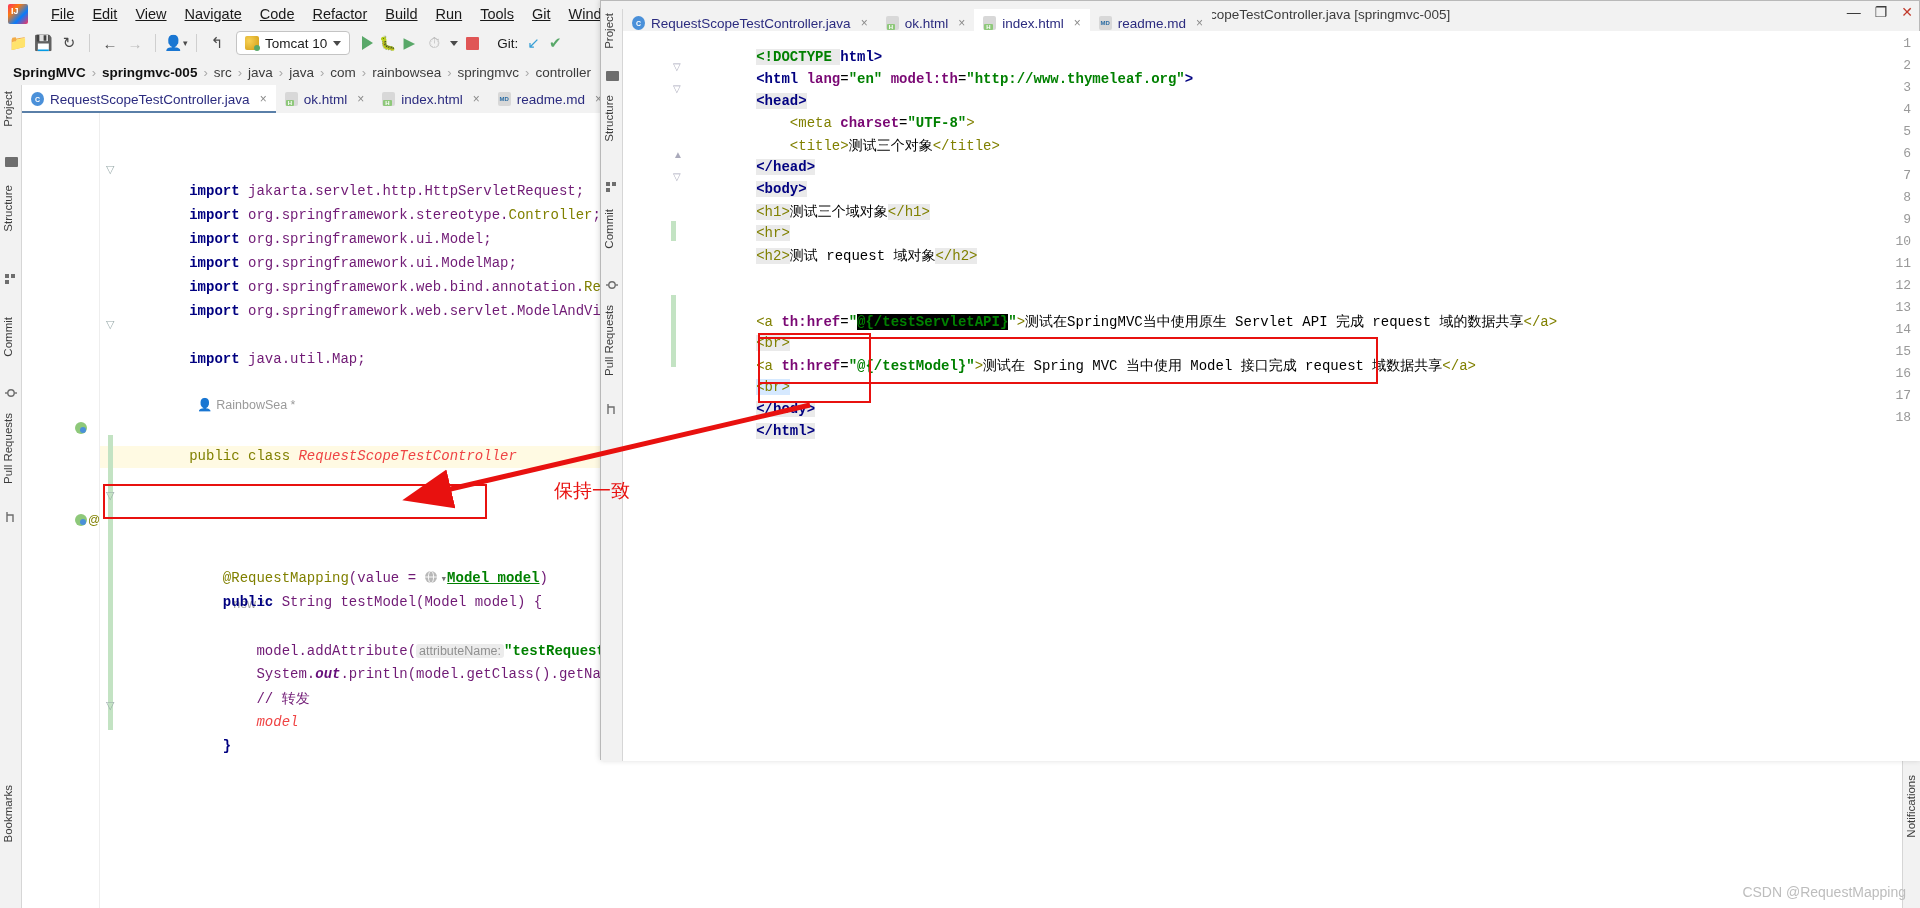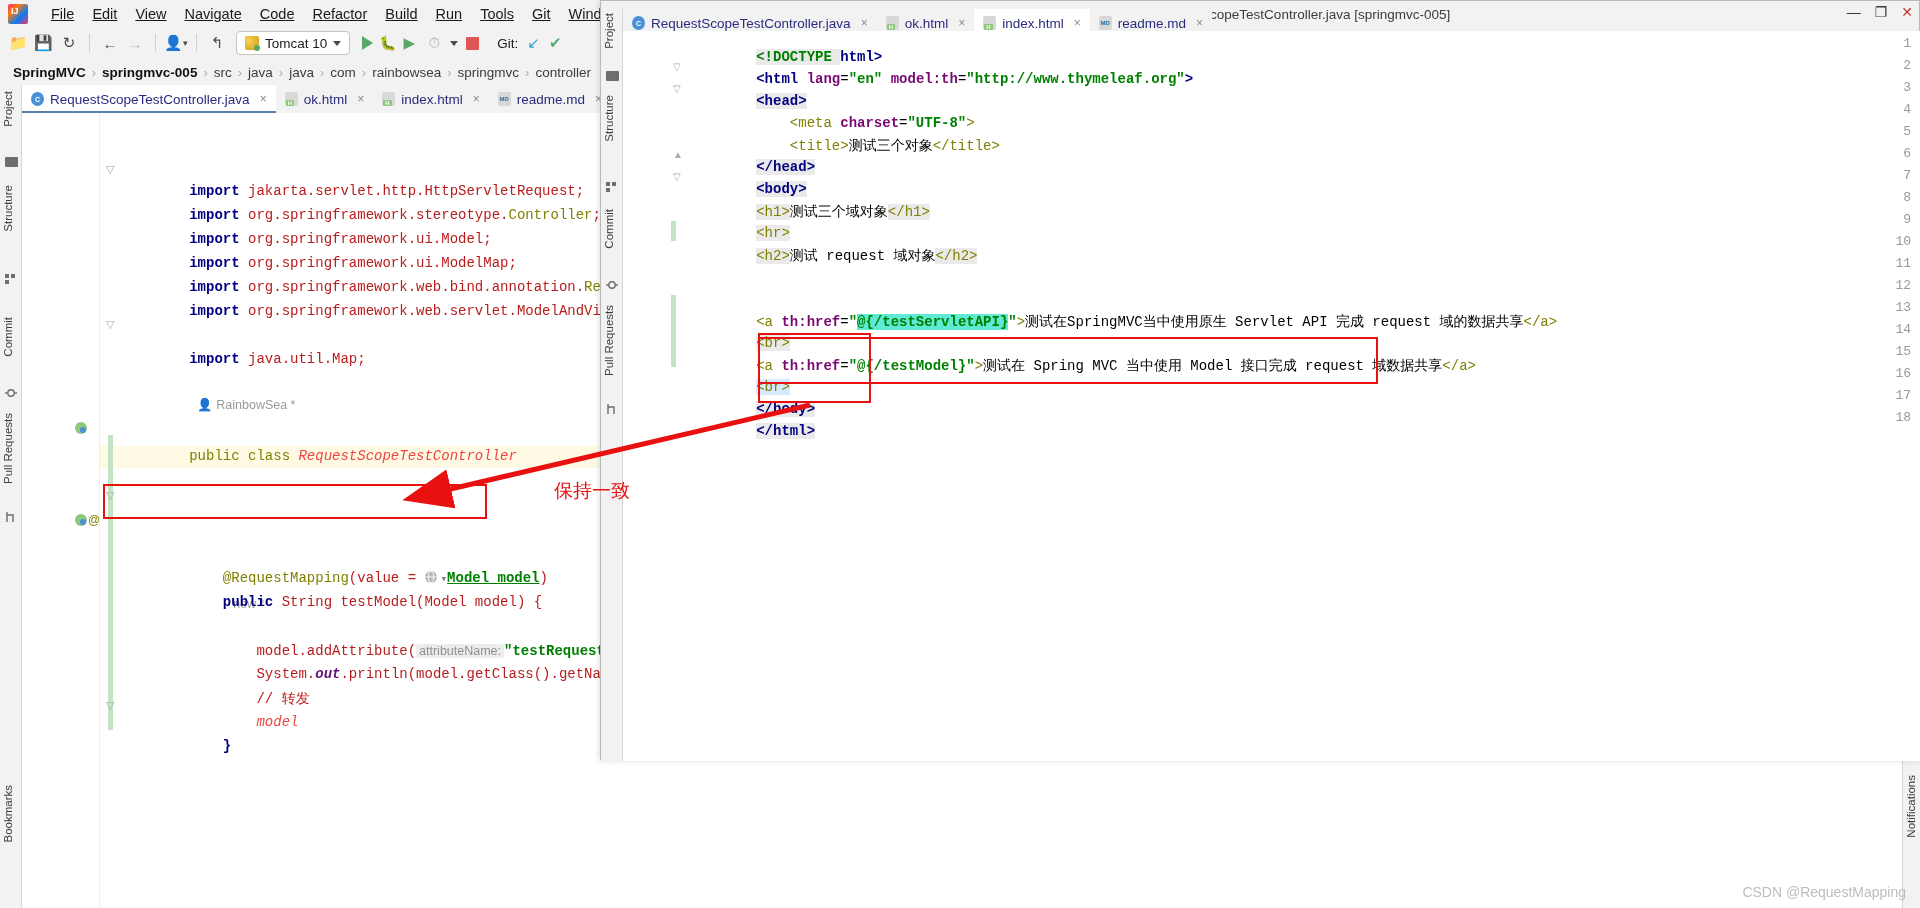--- a/index.html
+++ b/index.html
@@ -114,21 +114,21 @@
     border-right:1px solid #eee;
   }
   .ln { position:absolute; right:12px; font-size:13px; color:#999;
         font-family:"Liberation Mono", monospace; }
   .codeL { position:absolute; left:100px; top:0; font-family:"Liberation Mono", monospace;
            font-size:14px; white-space:pre; }
   .cl { position:absolute; left:0; white-space:pre; }
 
   
   .kw { color:#000080; font-weight:bold; }
-  .plain { color:#b91c1c; }
+  .plain { color:#701a75; }
   .type { color:#808000; }
   .str { color:#008000; font-weight:bold; }
   .cmt { color:#ef4444; font-style:italic; }
   .ann { color:#808000; }
   .fld { color:#660e7a; font-style:italic; font-weight:bold; }
   .hint { color:#909090; background:#ececec; border-radius:3px; padding:0 3px; font-size:12.5px;
           font-family:"Liberation Sans",sans-serif; }
   .ghost { color:#9a9a9a; font-size:12.5px; font-family:"Liberation Sans",sans-serif; }
   .linkstr { color:#008000; font-weight:bold; text-decoration:underline; }
 
@@ -160,21 +160,21 @@
   .lnR { position:absolute; right:10px; font-size:13px; color:#999; font-family:"Liberation Mono",monospace;}
   .codeR { position:absolute; left:66px; top:0; font-family:"Liberation Mono",monospace; font-size:14px; }
   .crl { position:absolute; left:0; white-space:pre; }
   .htag { color:#000080; font-weight:bold; }
   .hname { color:#808000; }
   .hattr { color:#7a0874; font-weight:bold;}
   .hval { color:#008000; font-weight:bold;}
   .htext { color:#000; }
   .hdoc { color:#008000; font-weight:bold;}
   .selbg { background:#d6e9ff; }
-  .greenhl { background:#5eead4; }
+  .greenhl { background:#000000; }
   .grayhl { background:#eaeaea; }
 
   
   .redbox { position:absolute; border:2px solid #e8110f; background:transparent; }
   .redtext { position:absolute; color:#e8110f; font-size:19px;
              font-family:"Liberation Sans",sans-serif; }
   .arrow-svg { position:absolute; left:0; top:0; width:1920px; height:908px; pointer-events:none; }
 
   
   .marker { position:absolute; right:8px; width:14px; height:3px; background:#e8c24a; }

